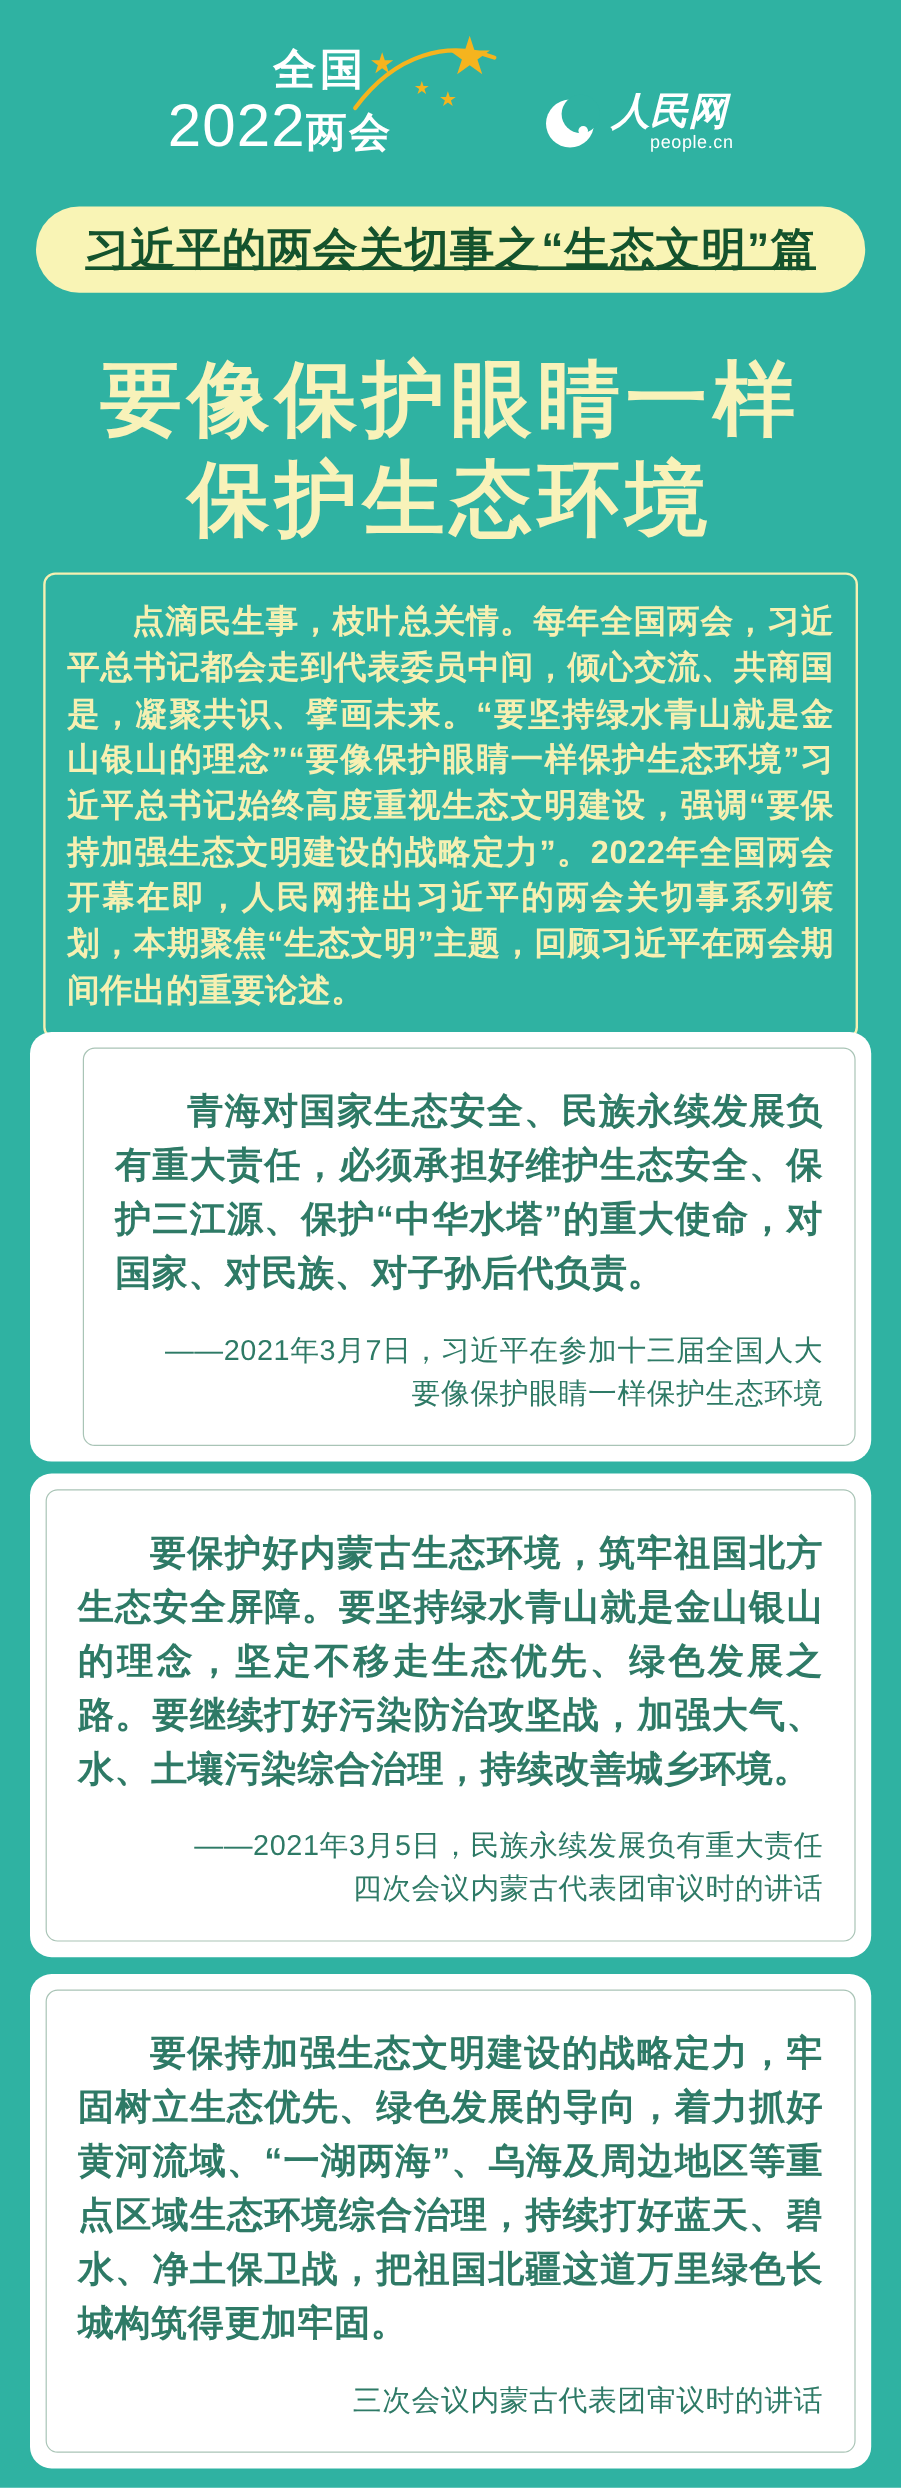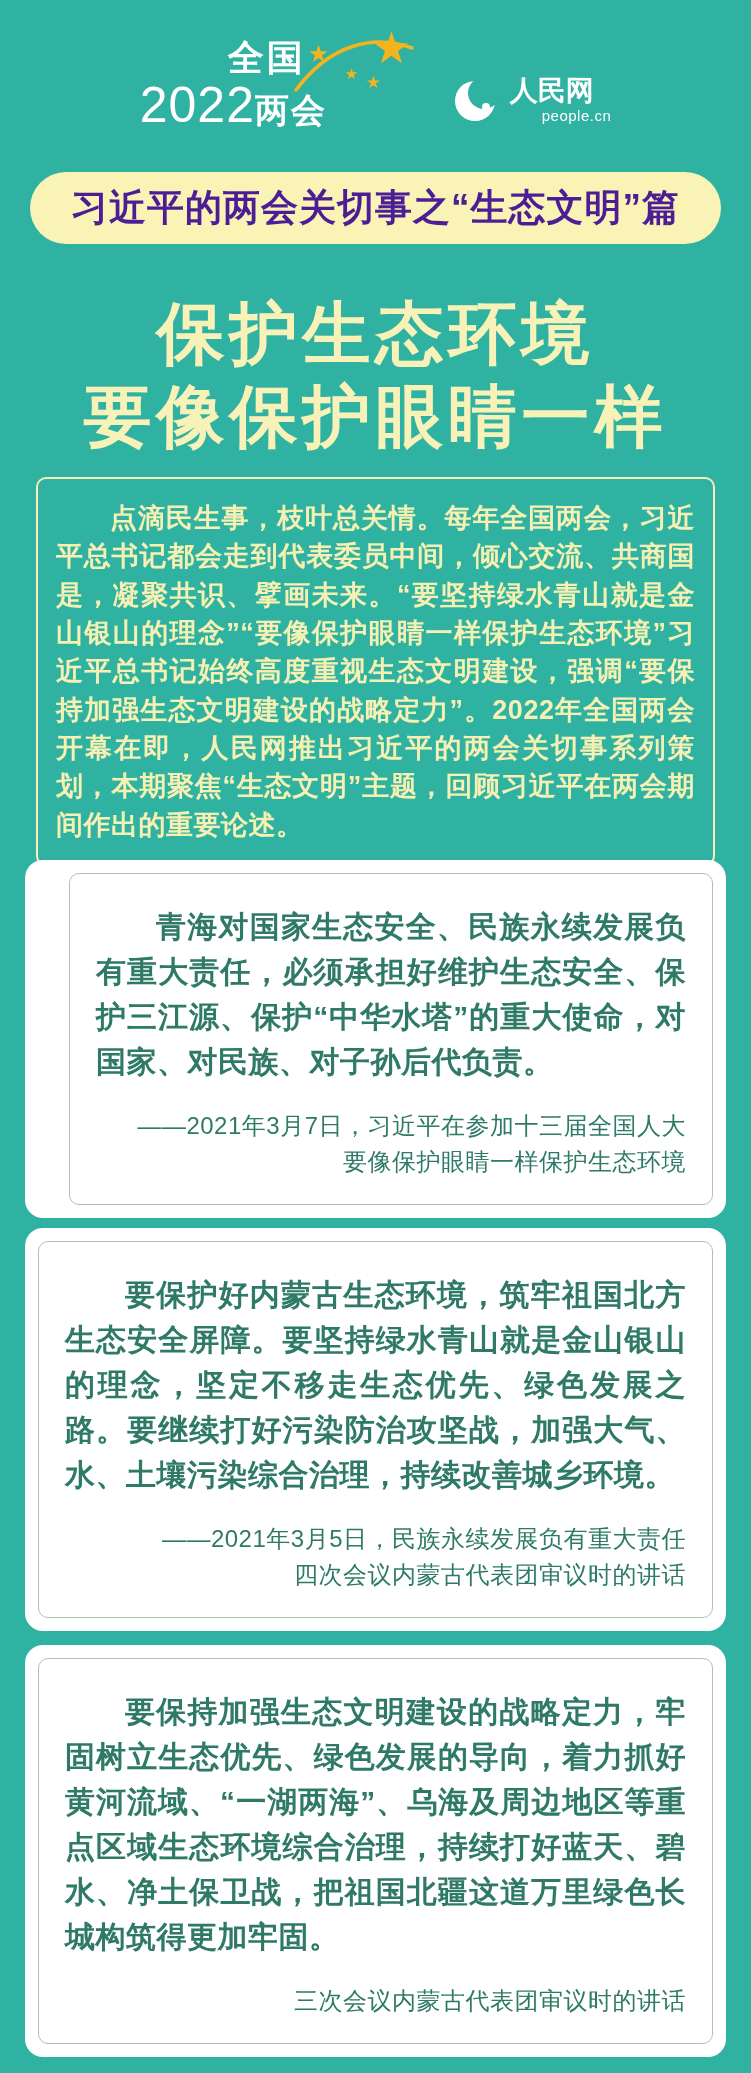--- a/index.html
+++ b/index.html
@@ -28,31 +28,32 @@
   .star { position:absolute; color:#F5B41E; line-height:1; }
   .star.s1 { left:168px; top:2px;  font-size:24px; }
   .star.s2 { left:205px; top:26px; font-size:15px; }
   .star.s3 { left:232px; top:-14px; font-size:44px; }
   .star.s4 { left:226px; top:34px; font-size:17px; }
 
   .brand { display:flex; align-items:center; gap:10px; margin-top:36px; }
   .brand-text { display:flex; flex-direction:column; color:#fff; }
   .brand-name {
     font-family:"Liberation Serif","DejaVu Serif",serif;
-    font-weight:bold; font-size:28px; line-height:1;
+    font-style:italic; font-weight:bold; font-size:32px; line-height:1;
   }
   .brand-domain { font-size:15px; font-weight:normal; margin-top:2px; letter-spacing:0.5px;margin-left:32px; }
 
   
   .banner {
     position:absolute; top:172px; left:30px; right:30px; height:72px;
     background:#F9F4B5; border-radius:40px;
     display:flex; align-items:center; justify-content:center;
-    color:#4c1d95; font-size:37px; font-weight:bold; letter-spacing:1px;
+    color:#14532d; font-size:37px; font-weight:bold; letter-spacing:1px;
     white-space:nowrap;
+    text-decoration:underline;
   }
 
   
   .title {
     position:absolute; top:292px; left:0; right:0;
     text-align:center; color:#F8F2B9;
     font-size:68px; font-weight:bold; letter-spacing:5px; line-height:1.22;
   }
 
   
@@ -118,22 +119,22 @@
         <div class="brand-domain">people.cn</div>
       </div>
     </div>
   </div>
 
   <div class="banner">
     <span>习近平的两会关切事之“生态文明”篇</span>
   </div>
 
   <div class="title">
+    <div>要像保护眼睛一样</div>
     <div>保护生态环境</div>
-    <div>要像保护眼睛一样</div>
   </div>
 
   <div class="intro">
     <span>点滴民生事，枝叶总关情。每年全国两会，习近平总书记都会走到代表委员中间，倾心交流、共商国是，凝聚共识、擘画未来。“要坚持绿水青山就是金山银山的理念”“要像保护眼睛一样保护生态环境”习近平总书记始终高度重视生态文明建设，强调“要保持加强生态文明建设的战略定力”。2022年全国两会开幕在即，人民网推出习近平的两会关切事系列策划，本期聚焦“生态文明”主题，回顾习近平在两会期间作出的重要论述。</span>
   </div>
 
   <div class="card card1">
     <div class="card-inner">
       <div class="quote-text">青海对国家生态安全、民族永续发展负有重大责任，必须承担好维护生态安全、保护三江源、保护“中华水塔”的重大使命，对国家、对民族、对子孙后代负责。</div>
       <div class="quote-source">

